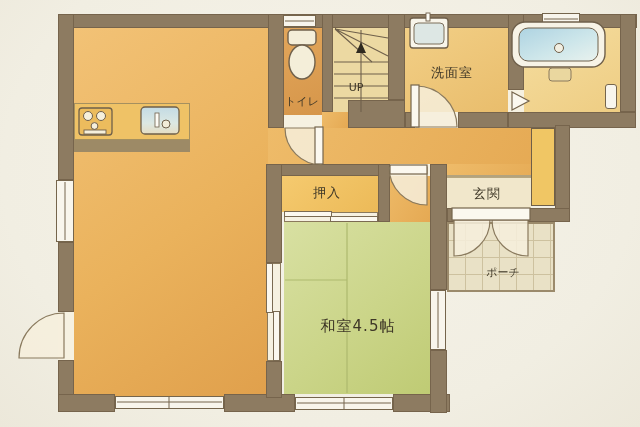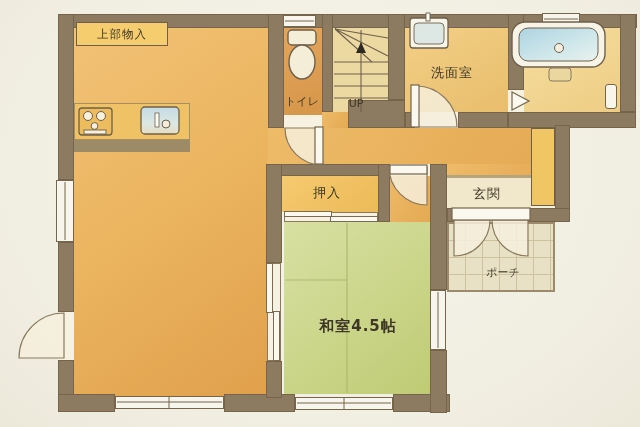--- a/index.html
+++ b/index.html
@@ -196,24 +196,21 @@
     <g>
       <rect x="512" y="22" width="93" height="45" rx="13" fill="#f7f3e6" stroke="#6f604b" stroke-width="1.4"></rect>
       <rect x="519" y="28" width="79" height="33" rx="9" fill="url(#tubGrad)" stroke="#6f604b" stroke-width="1"></rect>
       <circle cx="559" cy="48" r="4.5" fill="#f2efe2" stroke="#6f604b"></circle>
       <rect x="549" y="68" width="22" height="13" rx="3" fill="#ead79f" stroke="#8a795c"></rect>
     </g>
 
     <path d="M 447 176 H 531" stroke="#b3a37e" stroke-width="2"></path>
   </svg>
 
-  <div class="abs storagebox" style="left:76px;top:22px;width:92px;height:24px;">
-    <span style="font-size:11.5px;color:#3e3727;letter-spacing:1px;">上部物入</span>
-  </div>
-  <span class="lbl big" style="left:358px;top:326px;font-weight:bold;">和室4.5帖</span>
+  <span class="lbl big" style="left:358px;top:326px;">和室4.5帖</span>
   <span class="lbl sm" style="left:302px;top:101px;text-align:right;">トイレ</span>
   <span class="lbl mid" style="left:452px;top:73px;">洗面室</span>
   <span class="lbl mid" style="left:327px;top:193px;">押入</span>
   <span class="lbl mid" style="left:487px;top:194px;">玄関</span>
   <span class="lbl sm" style="left:503px;top:272px;">ポーチ</span>
-  <span class="lbl sm" style="left:356px;top:103px;">UP</span>
+  <span class="lbl sm" style="left:356px;top:87px;">UP</span>
 
 </div>
 
 </body></html>

